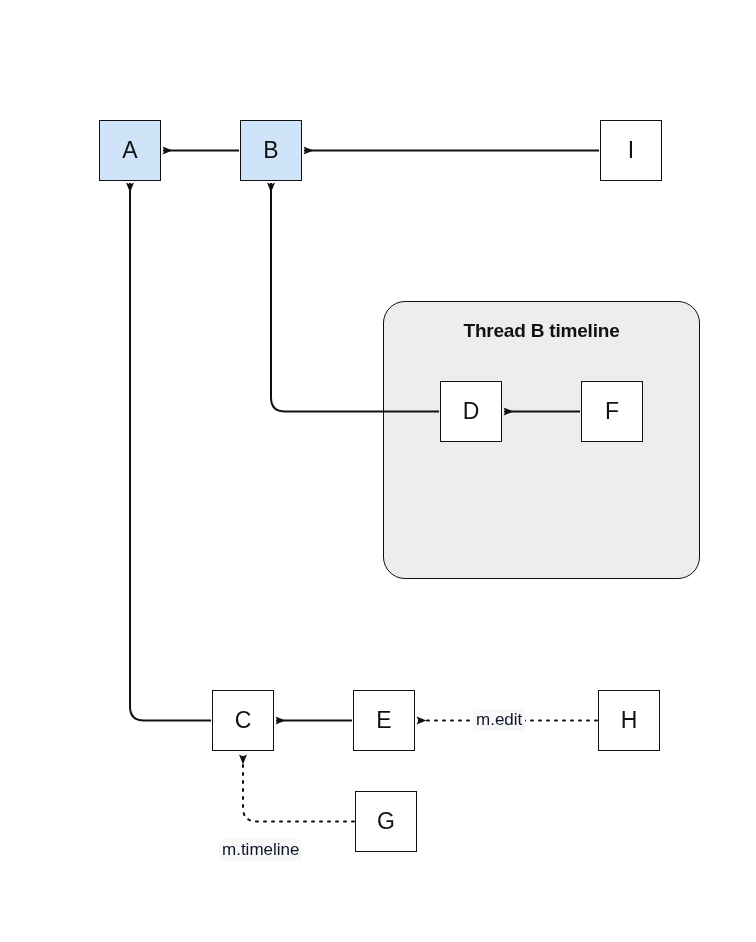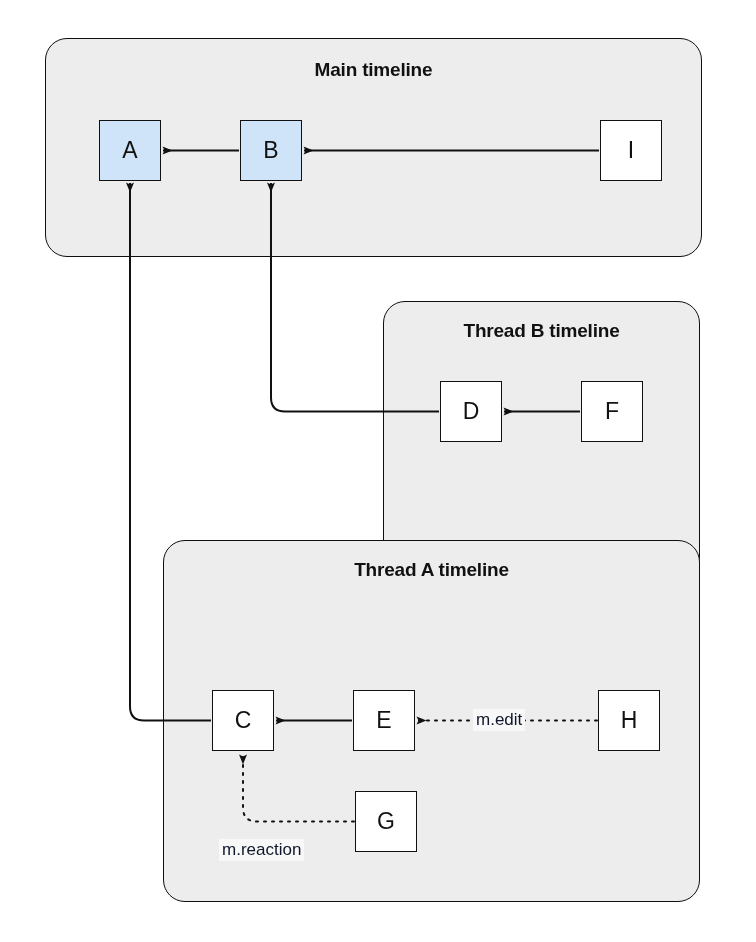--- a/index.html
+++ b/index.html
@@ -65,31 +65,25 @@
     height: 942px;
     overflow: visible;
     pointer-events: none;
   }
 </style>
 </head>
 <body>
 
 <div id="canvas">
 
-  <div class="timeline-group" style="left:45px; top:38px; width:657px; height:219px;">
-    <div class="group-title" style="top:20px;">Main timeline</div>
-  </div>
 
   <div class="timeline-group" style="left:383px; top:301px; width:317px; height:278px;">
     <div class="group-title" style="top:18px;">Thread B timeline</div>
   </div>
 
-  <div class="timeline-group" style="left:163px; top:540px; width:537px; height:362px;">
-    <div class="group-title" style="top:18px;">Thread A timeline</div>
-  </div>
 
   <svg class="edges" viewBox="0 0 756 942" xmlns="http://www.w3.org/2000/svg">
     <defs>
       <marker id="arrowhead" markerWidth="11" markerHeight="11" refX="9.5" refY="4.2" orient="auto" markerUnits="userSpaceOnUse">
         <path d="M 0 4.2 L 10 0.2 L 8 4.2 L 10 8.2 Z" fill="#111111"></path>
       </marker>
       <marker id="arrowhead-dot" markerWidth="11" markerHeight="11" refX="9.5" refY="4.2" orient="auto" markerUnits="userSpaceOnUse">
         <path d="M 0 4.2 L 10 0.2 L 8 4.2 L 10 8.2 Z" fill="#111111"></path>
       </marker>
     </defs>
@@ -124,15 +118,15 @@
   <div class="event-box" style="left:212px; top:690px; width:62px; height:61px;">C</div>
 
   <div class="event-box" style="left:353px; top:690px; width:62px; height:61px;">E</div>
 
   <div class="event-box" style="left:598px; top:690px; width:62px; height:61px;">H</div>
 
   <div class="event-box" style="left:355px; top:791px; width:62px; height:61px;">G</div>
 
   <div class="edge-label" style="left:473px; top:709px;">m.edit</div>
 
-  <div class="edge-label" style="left:219px; top:839px;">m.reaction</div>
+  <div class="edge-label" style="left:219px; top:839px;">m.timeline</div>
 
 </div>
 
 </body></html>

